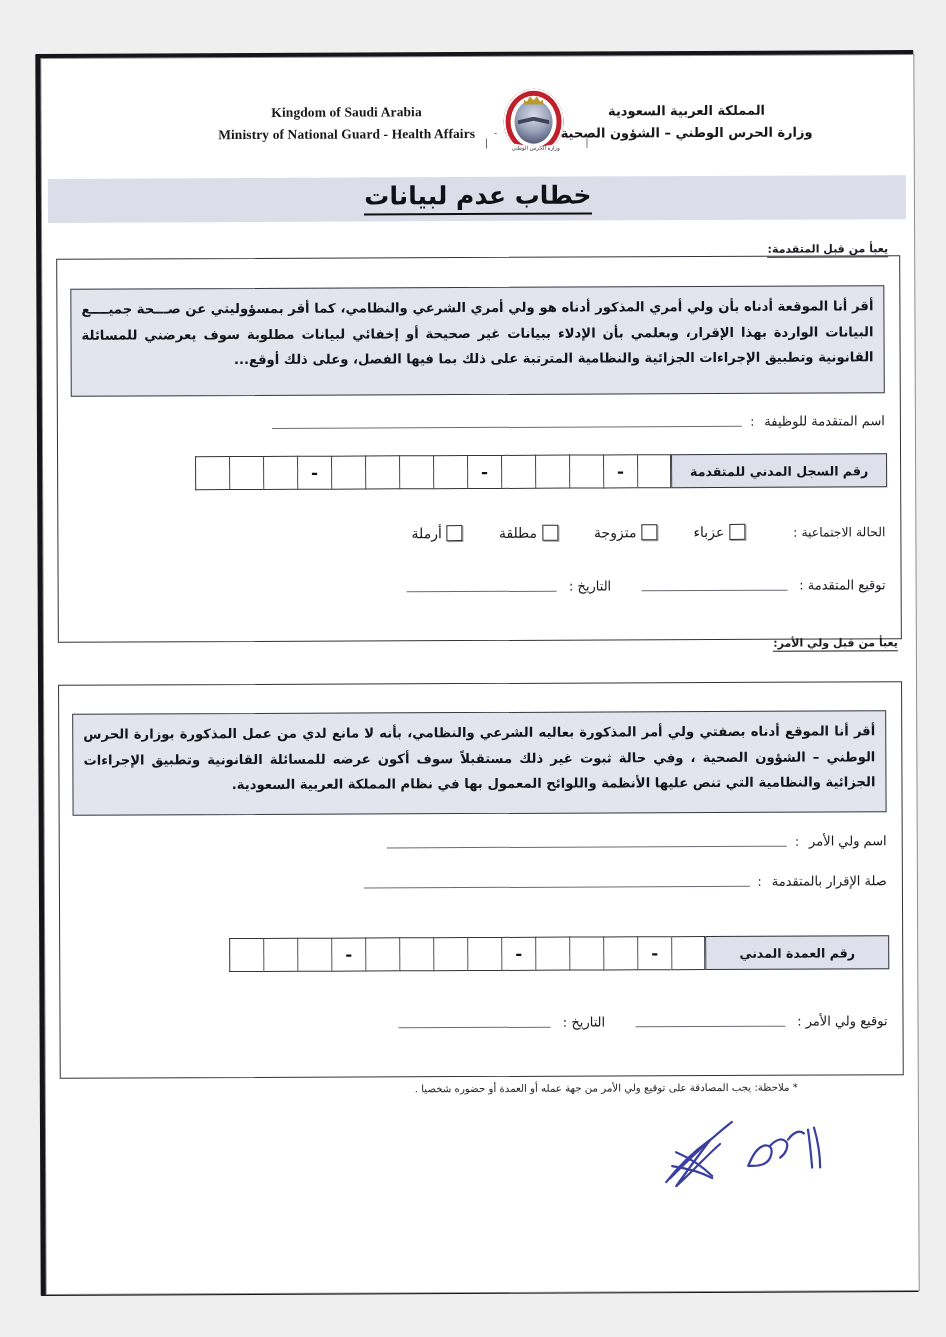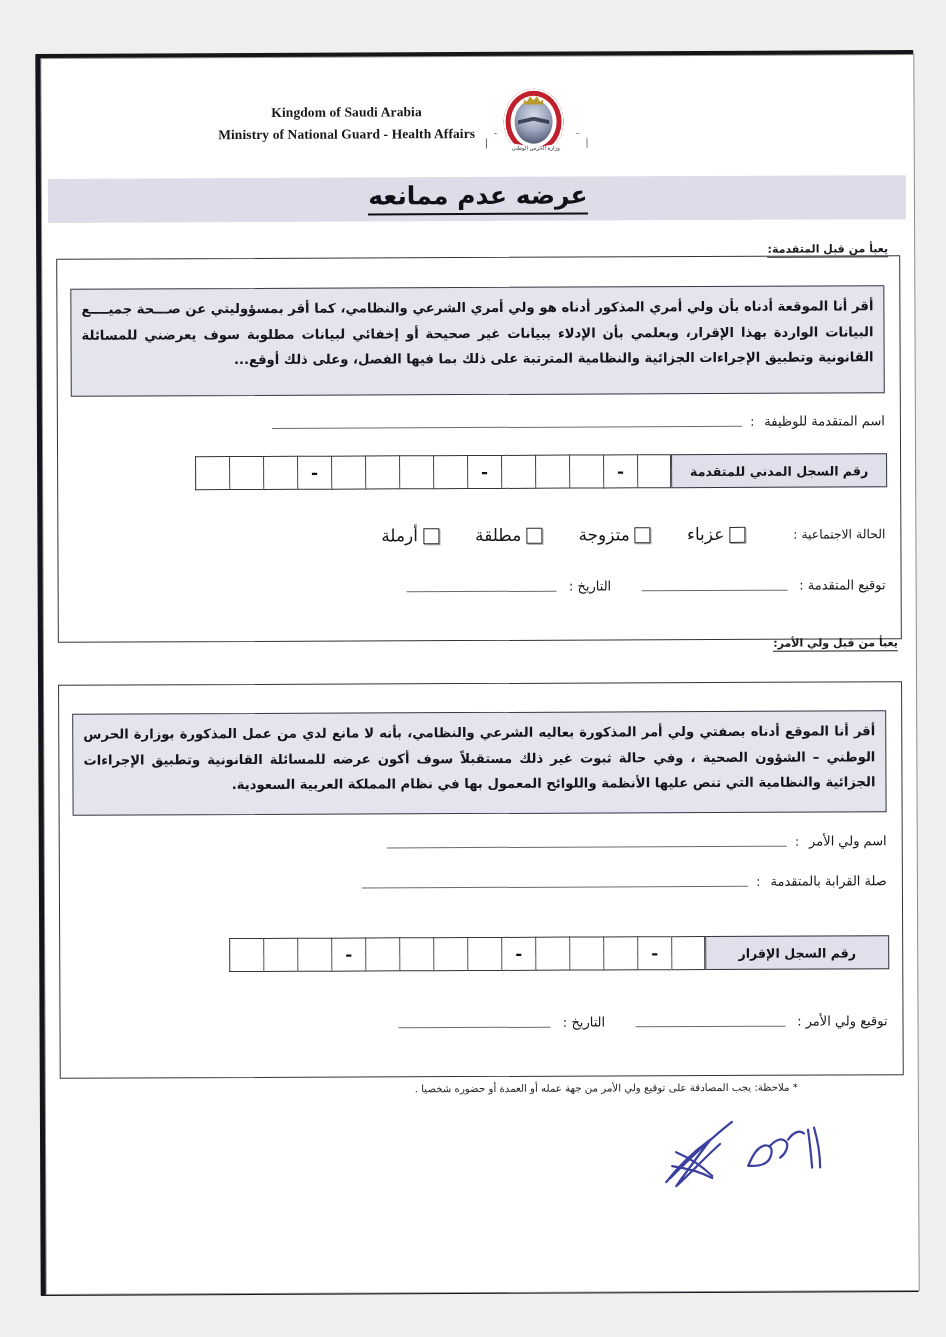--- a/index.html
+++ b/index.html
@@ -301,21 +301,21 @@
     width: 14px;
     height: 14px;
     border: 1.3px solid #27272e;
     background: #fff;
     margin-left: 5px;
     box-shadow: 1px 1px 0 0 #9a9aa2;
   }
   .check-lbl {
     direction: rtl;
     font-family: Liberation Sans, sans-serif;
-    font-size: 17px;
+    font-size: 14px;
     color: #17171d;
     white-space: nowrap;
   }
 
   
   .note {
     position: absolute;
     direction: rtl;
     font-family: "DejaVu Sans", sans-serif;
     font-size: 10.2px;
@@ -350,24 +350,28 @@
         <div class="emblem">
           <div class="ring"></div>
           <div class="ring2"></div>
           <div class="core"></div>
           <div class="crown"></div>
           <div class="sash"></div>
           <div class="ribbon"></div>
           <div class="ribbon-txt">وزارة الحرس الوطني</div>
         </div>
 
+        <div class="hdr-ar">
+          <div>المملكة العربية السعودية</div>
+          <div>وزارة الحرس الوطني – الشؤون الصحية</div>
+        </div>
       </div>
 
       <div class="title-band"></div>
-      <div class="doc-title"><span>عرضه عدم ممانعه</span></div>
+      <div class="doc-title"><span>خطاب عدم لبيانات</span></div>
 
       <div class="sec-label" style="right:26px; top:187px;margin-left:26px;">
         <span>يعبأ من قبل المتقدمة:</span>
       </div>
 
       <div class="fieldset-box" style="left:14px; top:200px; width:842px; height:382px;"></div>
 
       <div class="para-box" style="left:28px; top:230px; width:814px; height:108px;">أقر أنا الموقعة أدناه بأن ولي أمري المذكور أدناه هو ولي أمري الشرعي والنظامي، كما أقر بمسؤوليتي عن صـــحة جميــــع البيانات الواردة بهذا الإقرار، وبعلمي بأن الإدلاء ببيانات غير صحيحة أو إخفائي لبيانات مطلوبة سوف يعرضني للمسائلة القانونية وتطبيق الإجراءات الجزائية والنظامية المترتبة على ذلك بما فيها الفصل، وعلى ذلك أوقع...</div>
 
       <div class="field-row" style="right:30px; top:358px; width:760px;">
@@ -430,27 +434,27 @@
 
       <div class="para-box" style="left:28px; top:655px; width:814px; height:102px;">أقر أنا الموقع أدناه بصفتي ولي أمر المذكورة بعاليه الشرعي والنظامي، بأنه لا مانع لدي من عمل المذكورة بوزارة الحرس الوطني – الشؤون الصحية ، وفي حالة ثبوت غير ذلك مستقبلاً سوف أكون عرضه للمسائلة القانونية وتطبيق الإجراءات الجزائية والنظامية التي تنص عليها الأنظمة واللوائح المعمول بها في نظام المملكة العربية السعودية.</div>
 
       <div class="field-row" style="right:30px; top:778px;">
         <div class="field-label">اسم ولي الأمر</div>
         <div class="field-colon">:</div>
         <div class="field-rule" style="width:400px;"></div>
       </div>
 
       <div class="field-row" style="right:30px; top:818px;">
-        <div class="field-label">صلة القرابة بالمتقدمة</div>
+        <div class="field-label">صلة الإقرار بالمتقدمة</div>
         <div class="field-colon">:</div>
         <div class="field-rule" style="width:386px;"></div>
       </div>
 
       <div class="id-row" style="right:28px; top:880px;">
-        <div class="id-label" style="width:184px;">رقم السجل الإقرار</div>
+        <div class="id-label" style="width:184px;">رقم العمدة المدني</div>
         <div class="id-cell first-c"></div>
         <div class="id-dash">-</div>
         <div class="id-cell"></div>
         <div class="id-cell"></div>
         <div class="id-cell"></div>
         <div class="id-dash">-</div>
         <div class="id-cell"></div>
         <div class="id-cell"></div>
         <div class="id-cell"></div>
         <div class="id-cell"></div>

